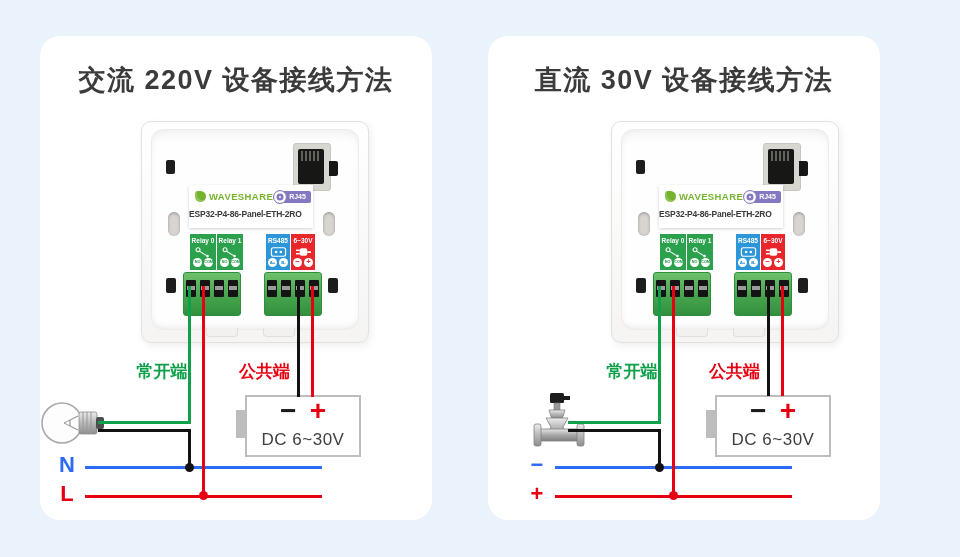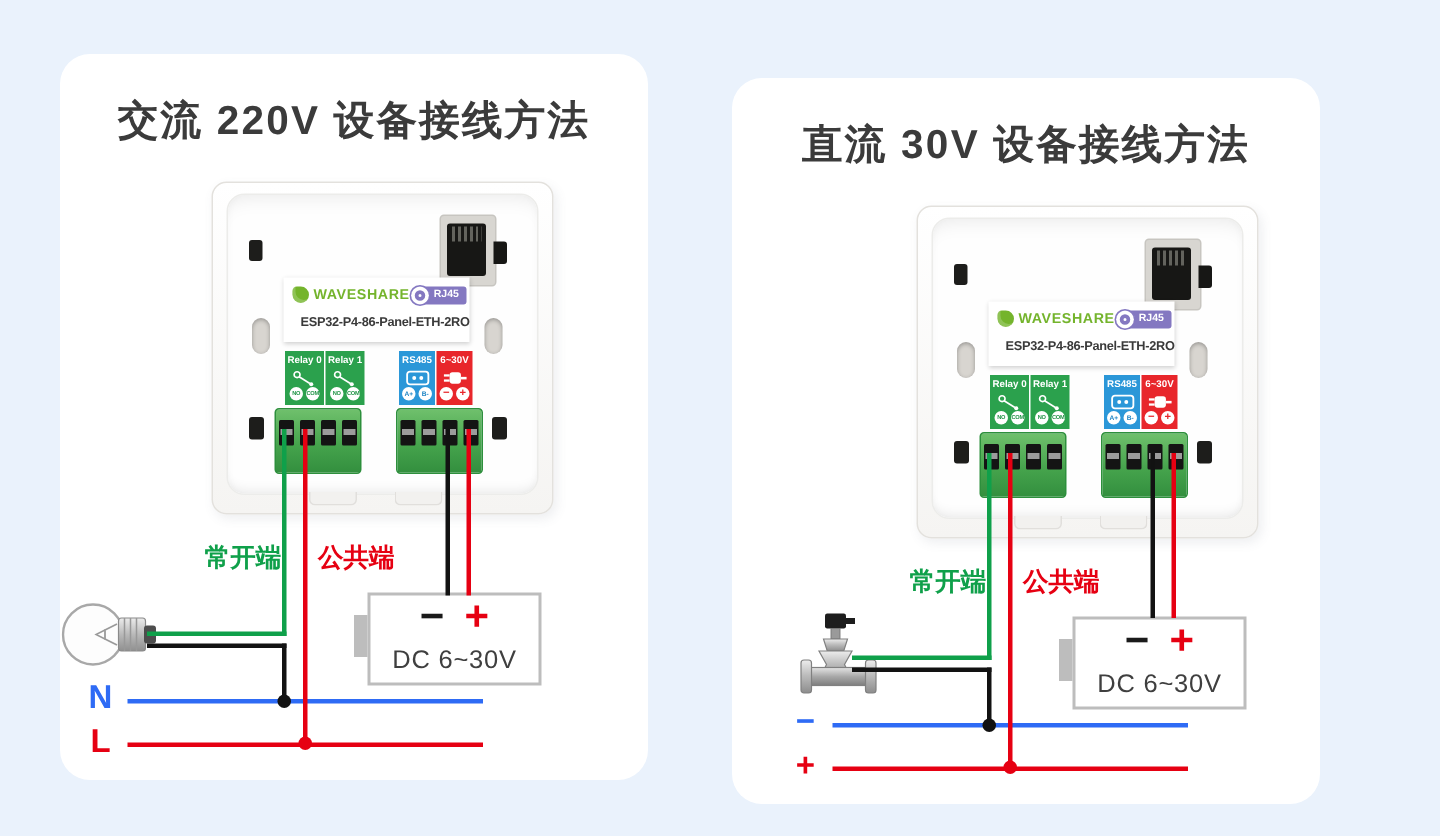--- a/index.html
+++ b/index.html
@@ -3,21 +3,21 @@
 <meta charset="utf-8">
 <style>
   html,body{margin:0;padding:0;}
   body{
     width:960px;height:557px;position:relative;overflow:hidden;
     background:#eaf2fc;
     font-family:"Liberation Sans",sans-serif;
   }
   .panel{position:absolute;top:36px;width:392px;height:484px;background:#fff;border-radius:20px;}
   .panel-ac{left:40px;}
-  .panel-dc{left:488px;margin-top:16px;}
+  .panel-dc{left:488px;}
   .panel-title{position:absolute;top:26px;left:0;width:100%;text-align:center;
     font-size:27px;font-weight:700;color:#3b3b3b;letter-spacing:1.5px;}
   .diagram{position:absolute;top:0;left:0;width:440px;height:484px;}
   .panel-dc .diagram{left:22px;}
 
   
   .device{position:absolute;left:101px;top:85px;width:226px;height:220px;z-index:2;
     background:linear-gradient(180deg,#ffffff,#f5f4f2);
     border:1px solid #e3e1dd;border-radius:10px;
     box-shadow:2px 3px 7px rgba(90,100,120,.10);}
@@ -45,21 +45,21 @@
   .sticker{position:absolute;left:47px;top:63px;width:124px;height:43px;background:#fff;
     box-shadow:0 1px 3px rgba(0,0,0,.18);}
   .sticker-row1{position:absolute;left:6px;top:5px;width:114px;height:13px;display:flex;align-items:center;}
   .logo-leaf{width:11px;height:11px;background:#74b42c;border-radius:3px 50% 50% 50%;flex:none;
     box-shadow:inset 2px -2px 0 0 #fff3;}
   .logo-text{color:#74b42c;font-weight:700;font-size:9.5px;letter-spacing:.4px;margin-left:3px;white-space:nowrap;}
   .rj45-badge{margin-left:6px;position:relative;background:#8478c1;color:#fff;font-size:7px;font-weight:700;
     height:12px;line-height:12px;padding:0 5px 0 10px;border-radius:2px;white-space:nowrap;}
   .rj45-badge-circle{position:absolute;left:-6px;top:-1px;width:12px;height:12px;border-radius:50%;
     background:#fff;border:1px solid #8478c1;box-shadow:inset 0 0 0 2.5px #fff,inset 0 0 0 5px #8478c1;}
-  .sticker-model{position:absolute;left:0;top:24px;width:100%;text-align:right;
+  .sticker-model{position:absolute;left:0;top:24px;width:100%;text-align:left;
     font-size:8.5px;font-weight:700;color:#3a3a3a;white-space:nowrap;letter-spacing:-0.2px;}
 
   .tlabel{position:absolute;top:112px;height:36px;color:#fff;text-align:center;}
   .tl-green{background:#2ba14d;} .tl-blue{background:#2b97d8;} .tl-red{background:#e8262b;}
   .t-name{font-size:6.5px;font-weight:700;line-height:9px;padding-top:2px;white-space:nowrap;}
   .t-icon{display:block;margin:1px auto 0 auto;}
   .t-pins{position:absolute;bottom:3px;left:0;width:100%;display:flex;justify-content:center;gap:2px;}
   .t-pin{width:9px;height:9px;border-radius:50%;background:#fff;font-weight:700;text-align:center;}
   .tl-green .t-pin{color:#1f9345;font-size:3.8px;line-height:9px;letter-spacing:-0.2px;}
   .tl-blue  .t-pin{color:#1d84c4;font-size:4.4px;line-height:9px;}
@@ -71,21 +71,21 @@
   .tslot span{position:absolute;left:1px;top:6px;width:8px;height:4px;background:#9c9c9c;}
   .tslot.s1{left:2px;} .tslot.s2{left:16px;} .tslot.s3{left:30px;} .tslot.s4{left:44px;}
   .tblock1{left:41px;} .tblock2{left:122px;}
 
   
   .wire{position:absolute;z-index:5;}
   .w-green{background:#0fa04a;} .w-red{background:#e60012;} .w-black{background:#121212;} .w-blue{background:#2e6bf5;}
   .dot{position:absolute;width:9px;height:9px;border-radius:50%;z-index:6;}
   .nc-label{position:absolute;left:92px;top:324px;width:60px;text-align:center;z-index:6;
     font-size:17px;font-weight:700;color:#0fa04a;}
-  .com-label{position:absolute;left:172px;top:324px;width:60px;text-align:left;z-index:6;
+  .com-label{position:absolute;left:190px;top:324px;width:60px;text-align:right;z-index:6;
     font-size:17px;font-weight:700;color:#e60012;}
   .line-label{position:absolute;left:12px;width:30px;height:26px;line-height:26px;text-align:center;
     font-size:22px;font-weight:700;z-index:6;}
   .line1-label{top:416px;color:#2e6bf5;}
   .line2-label{top:445px;color:#e60012;}
 
   
   .psu{position:absolute;left:205px;top:359px;width:112px;height:58px;background:#fff;
     border:2px solid #bdbdbd;z-index:4;}
   .psu-tab{position:absolute;left:-11px;top:13px;width:9px;height:28px;background:#bdbdbd;z-index:4;}

